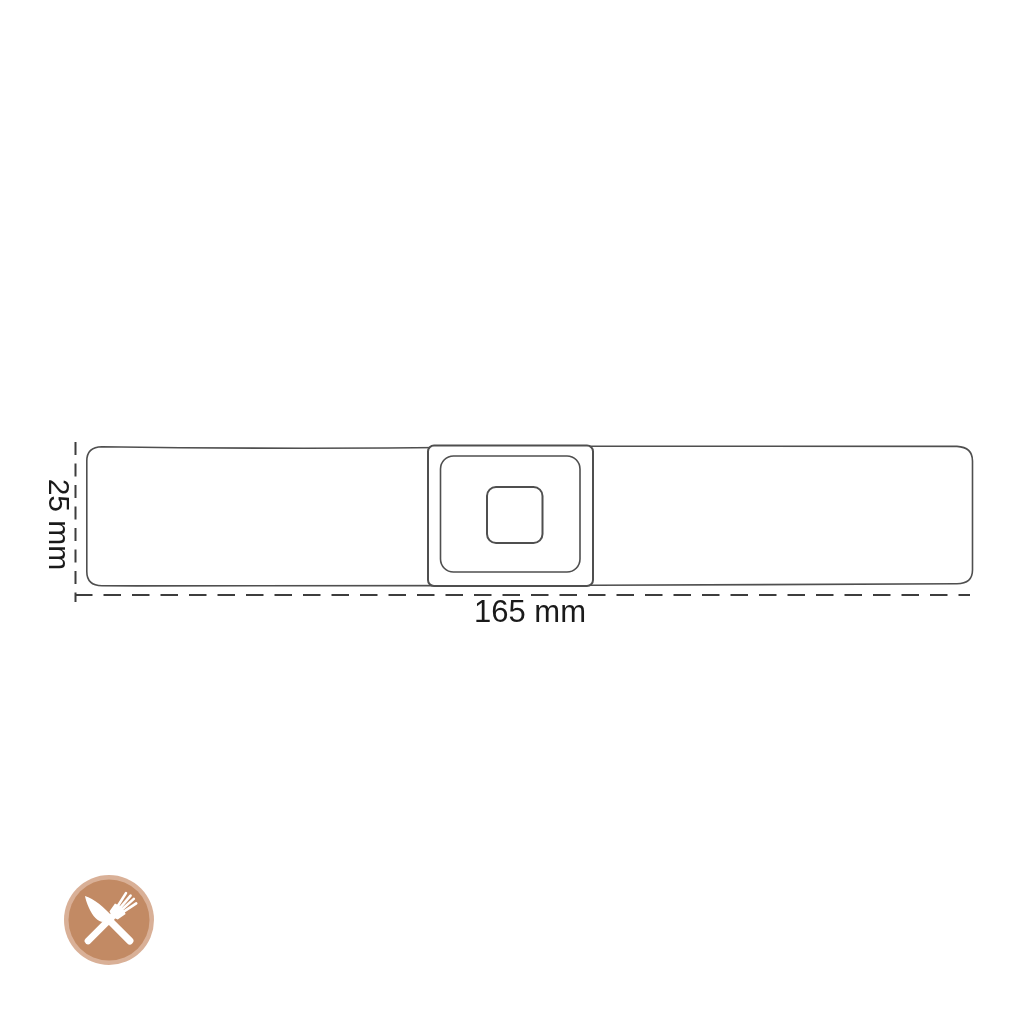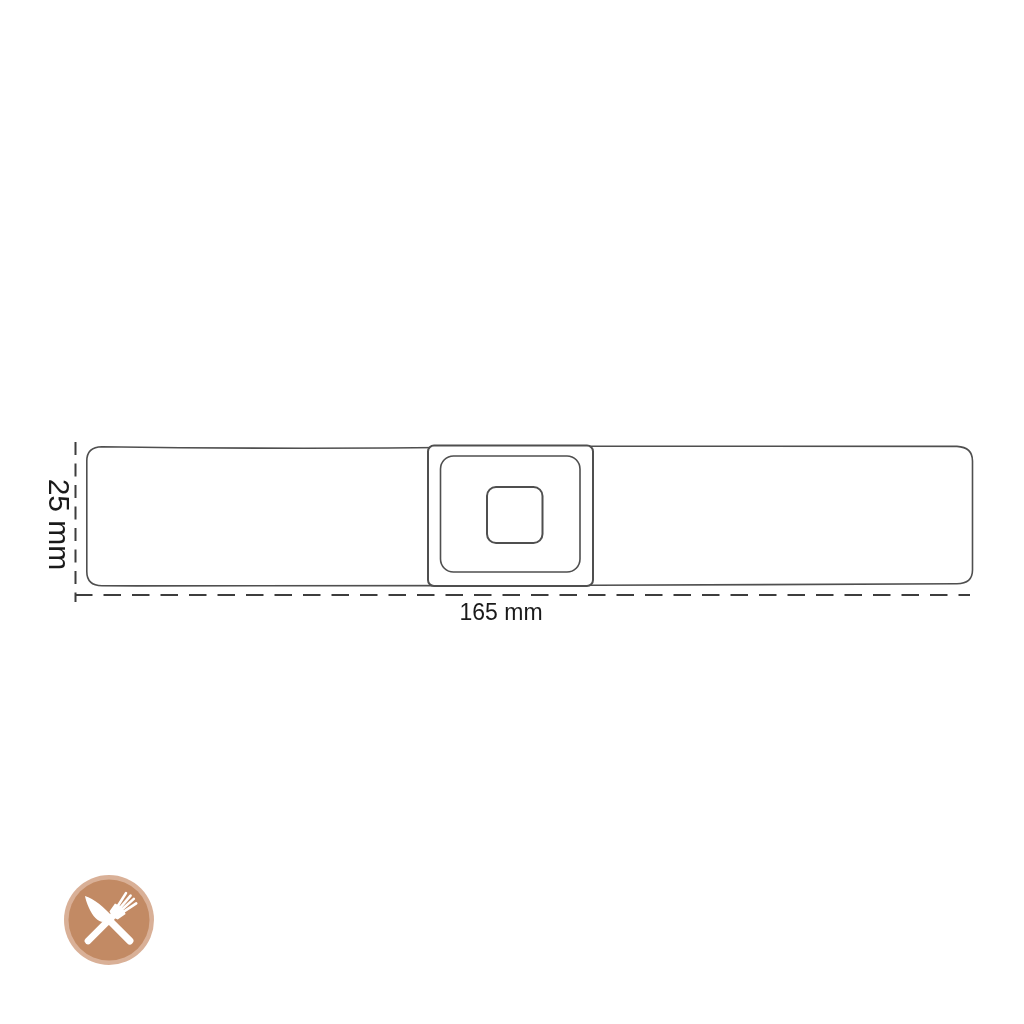--- a/index.html
+++ b/index.html
@@ -37,22 +37,22 @@
     position: absolute;
     color: #1a1a1a;
     white-space: nowrap;
   }
   .dim-width {
     left: 416px;
     top: 597px;
     width: 170px;
     height: 30px;
     line-height: 30px;
-    text-align: center;
-    font-size: 23px;
+    text-align: right;
+    font-size: 31px;
   }
   .dim-height {
     left: -21px;
     top: 509px;
     width: 160px;
     height: 31px;
     line-height: 31px;
     text-align: center;
     font-size: 30px;
     transform: rotate(90deg);

